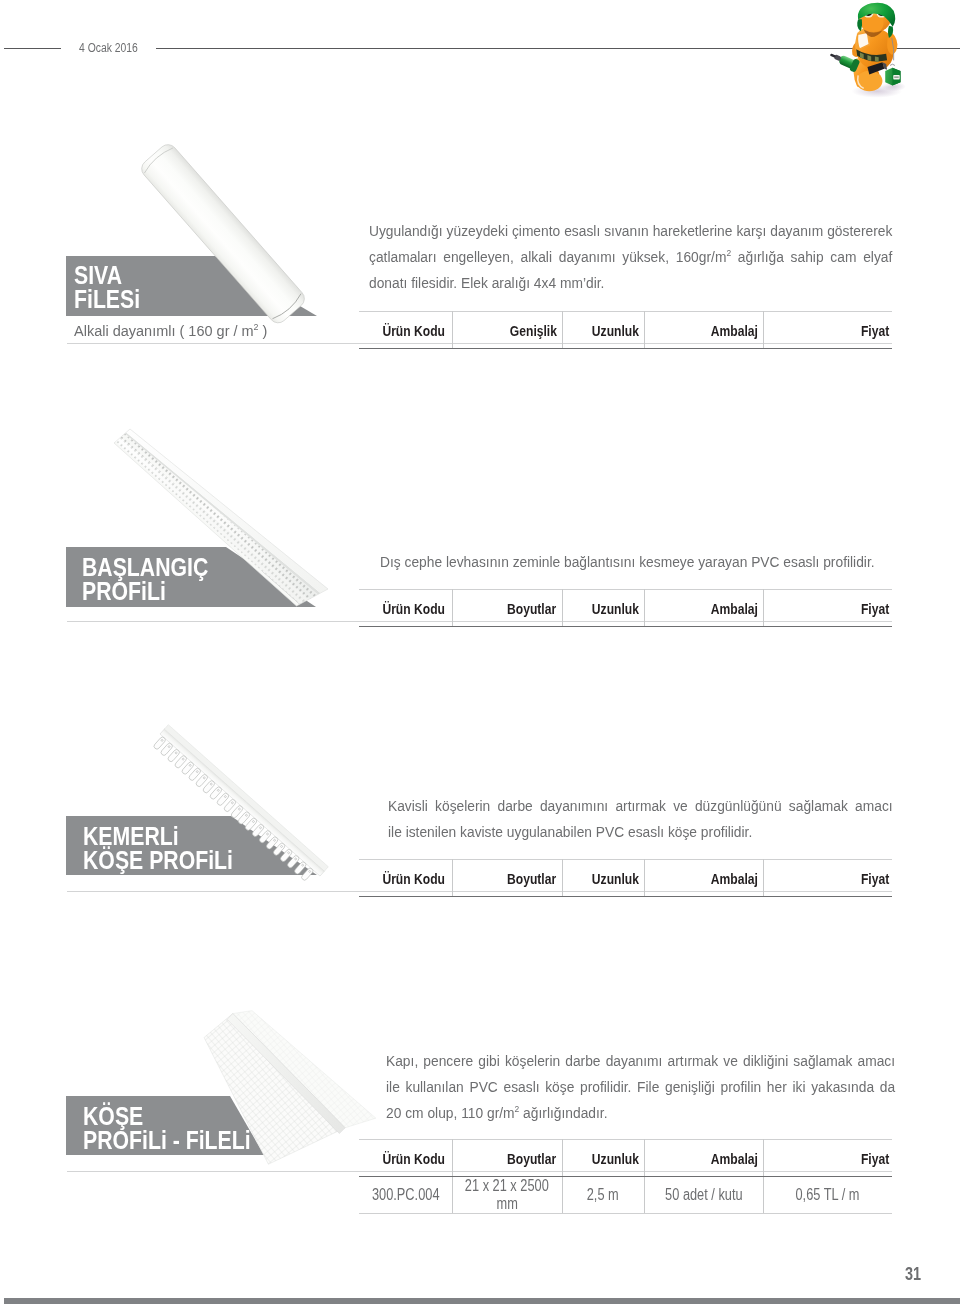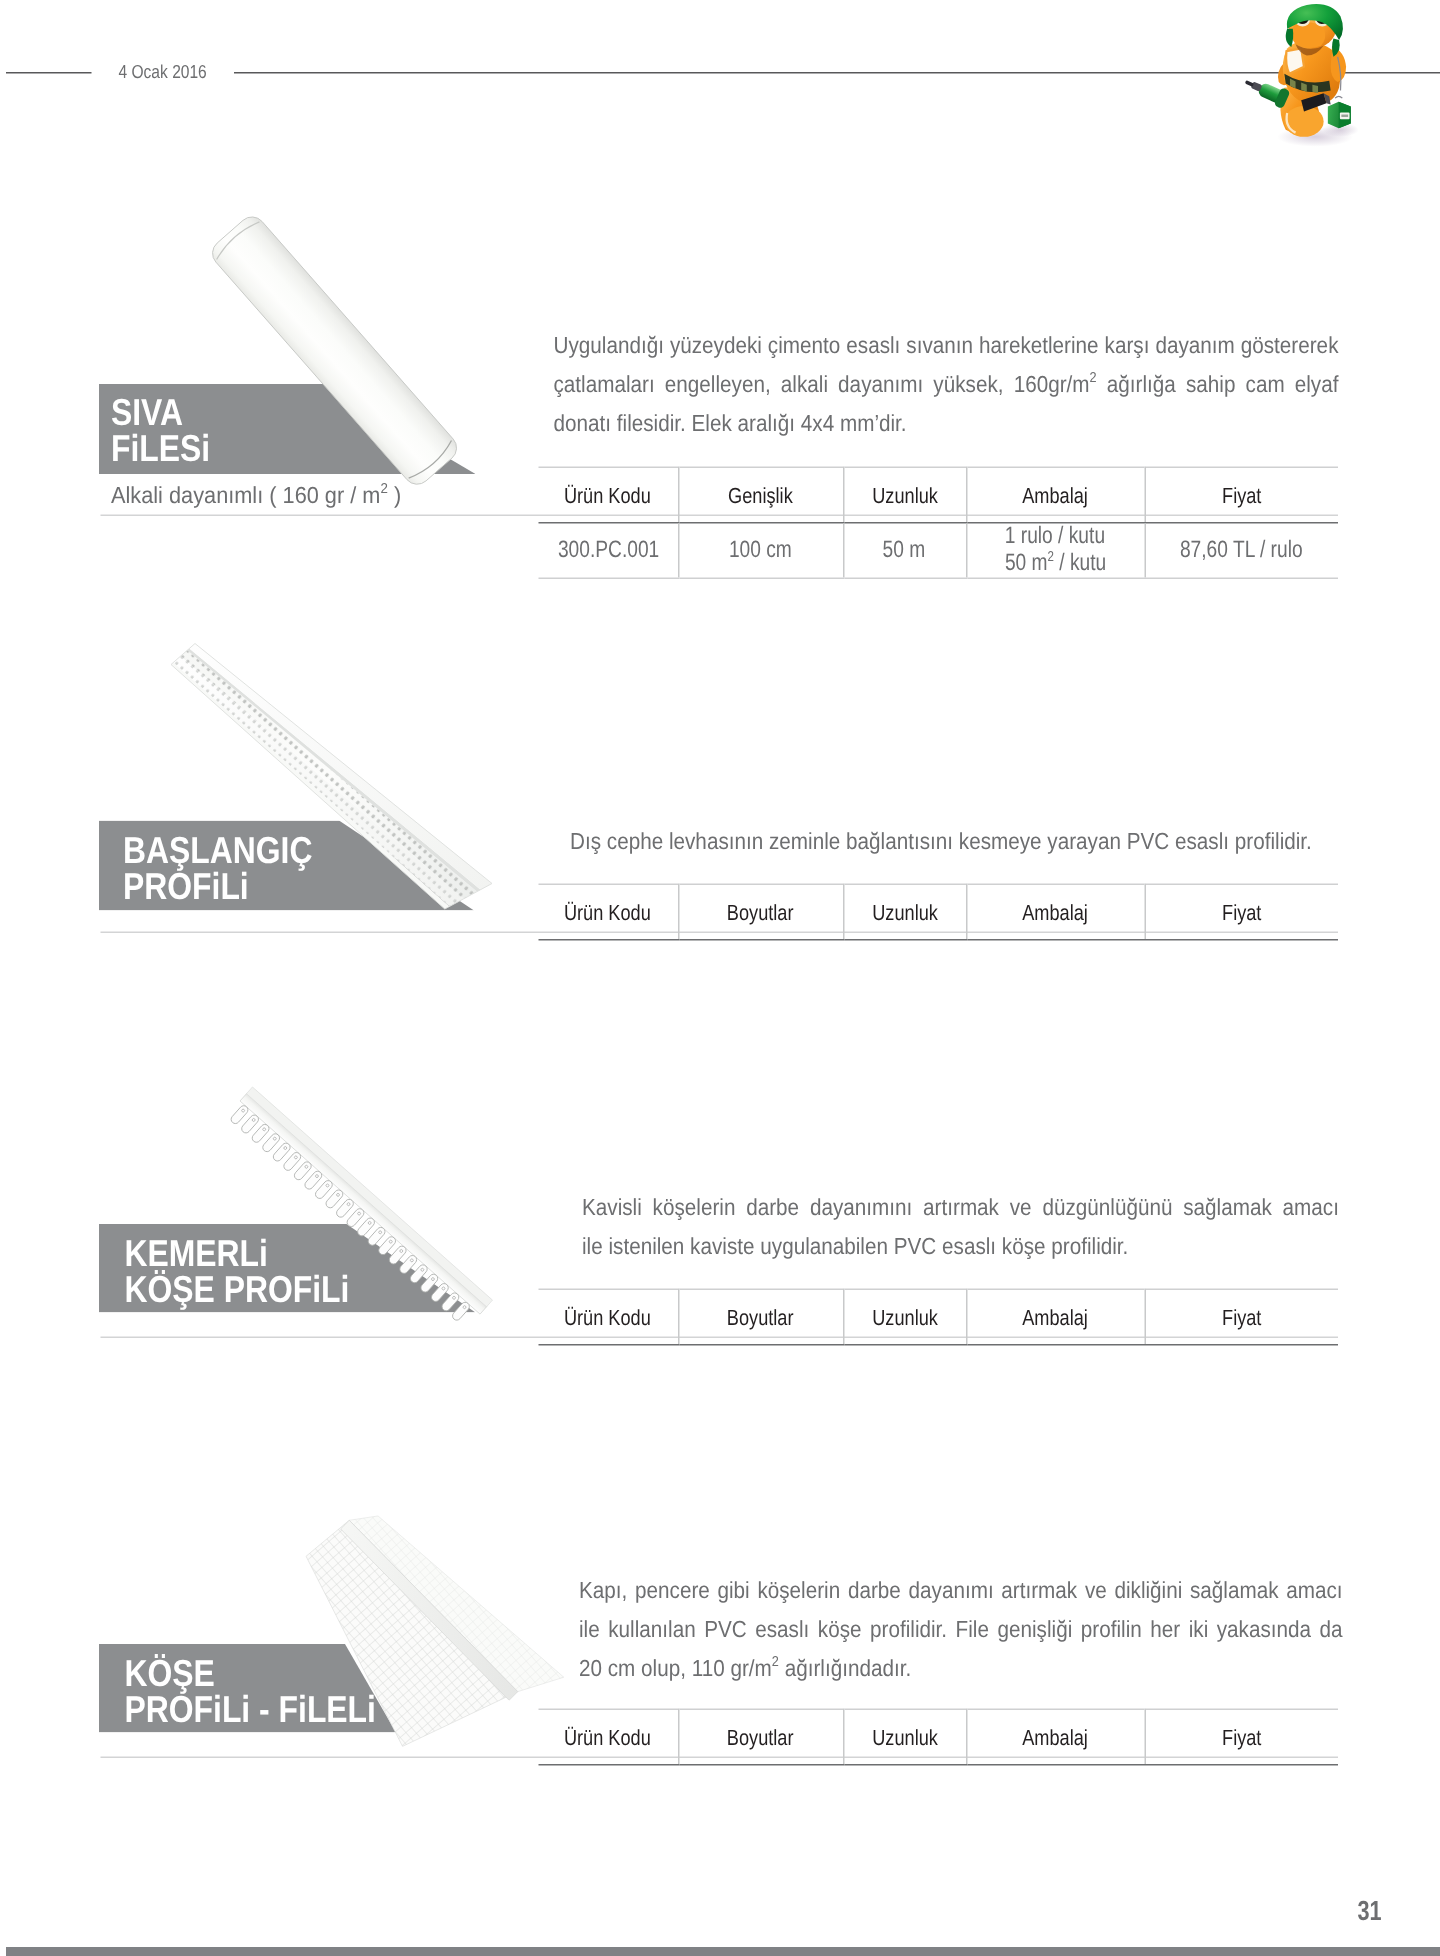--- a/index.html
+++ b/index.html
@@ -27,21 +27,21 @@
   .rule-light{position:absolute;height:1px;background:#d3d4d5;}
   .desc{position:absolute;font-size:15.5px;line-height:25.9px;color:#6d6e70;
         text-align:justify;transform:scaleX(0.89);transform-origin:left top;}
   .desc .jline{display:block;text-align:justify;text-align-last:justify;}
   .desc .lline{display:block;text-align:left;}
   sup{font-size:9.5px;vertical-align:super;line-height:0;}
 
   
   .ptable{position:absolute;border-collapse:collapse;table-layout:fixed;}
   .ptable{border-top:1px solid #cfd0d1;}
-  .ptable th{font-size:14.6px;font-weight:400;color:#231f20;text-align:center;
+  .ptable th{font-size:14.6px;font-weight:700;color:#231f20;text-align:right;
              padding:12px 0 9px 0;vertical-align:bottom;line-height:15px;height:auto;
              border-bottom:1.5px solid #6d6e70;}
   .ptable td{font-size:15.8px;color:#6d6e70;text-align:center;height:36px;
              padding:0;vertical-align:middle;border-bottom:1px solid #cfd0d1;}
   .ptable th+th, .ptable td+td{border-left:1px solid #c8c9ca;}
   .ptable th > span{display:inline-block;transform:scaleX(0.83);}
   .ptable td > span{display:inline-block;transform:scaleX(0.81);}
   .two-line{line-height:18px;}
   .ptable td > span{line-height:18px;}
 
@@ -190,27 +190,20 @@
         <col style="width:129px">
       </colgroup>
     <tbody>
         <tr>
       <th><span>Ürün Kodu</span></th>
       <th><span>Genişlik</span></th>
       <th><span>Uzunluk</span></th>
       <th><span>Ambalaj</span></th>
       <th><span>Fiyat</span></th>
     </tr>
-    <tr>
-      <td><span>300.PC.001</span></td>
-      <td><span>100 cm</span></td>
-      <td><span>50 m</span></td>
-      <td class="two-line"><span>1 rulo / kutu</span><br><span>50 m<sup>2</sup> / kutu</span></td>
-      <td><span>87,60 TL / rulo</span></td>
-    </tr>
   </tbody>
     </table>
 
   <div class="prodimg" style="left:105px;top:415px;width:280px;height:205px;z-index:5;">
     <svg viewBox="0 0 280 205" width="280" height="205">
       <defs>
         <linearGradient id="pf2a" x1="0" y1="0" x2="1" y2="1">
           <stop offset="0" stop-color="#f6f7f5"></stop>
             <stop offset="0.5" stop-color="#fcfcfb"></stop>
           <stop offset="1" stop-color="#eceeec"></stop>
@@ -448,18 +441,25 @@
         <col style="width:129px">
       </colgroup>
     <tbody>
         <tr>
       <th><span>Ürün Kodu</span></th>
       <th><span>Boyutlar</span></th>
       <th><span>Uzunluk</span></th>
       <th><span>Ambalaj</span></th>
       <th><span>Fiyat</span></th>
     </tr>
+    <tr>
+      <td><span>300.PC.004</span></td>
+      <td class="two-line"><span>21 x 21 x 2500</span><br><span>mm</span></td>
+      <td><span>2,5 m</span></td>
+      <td><span>50 adet / kutu</span></td>
+      <td><span>0,65 TL / m</span></td>
+    </tr>
   </tbody>
     </table>
 
   <div class="pagenum">31</div>
   <div class="footbar"></div>
 </div>
 
 </body></html>

